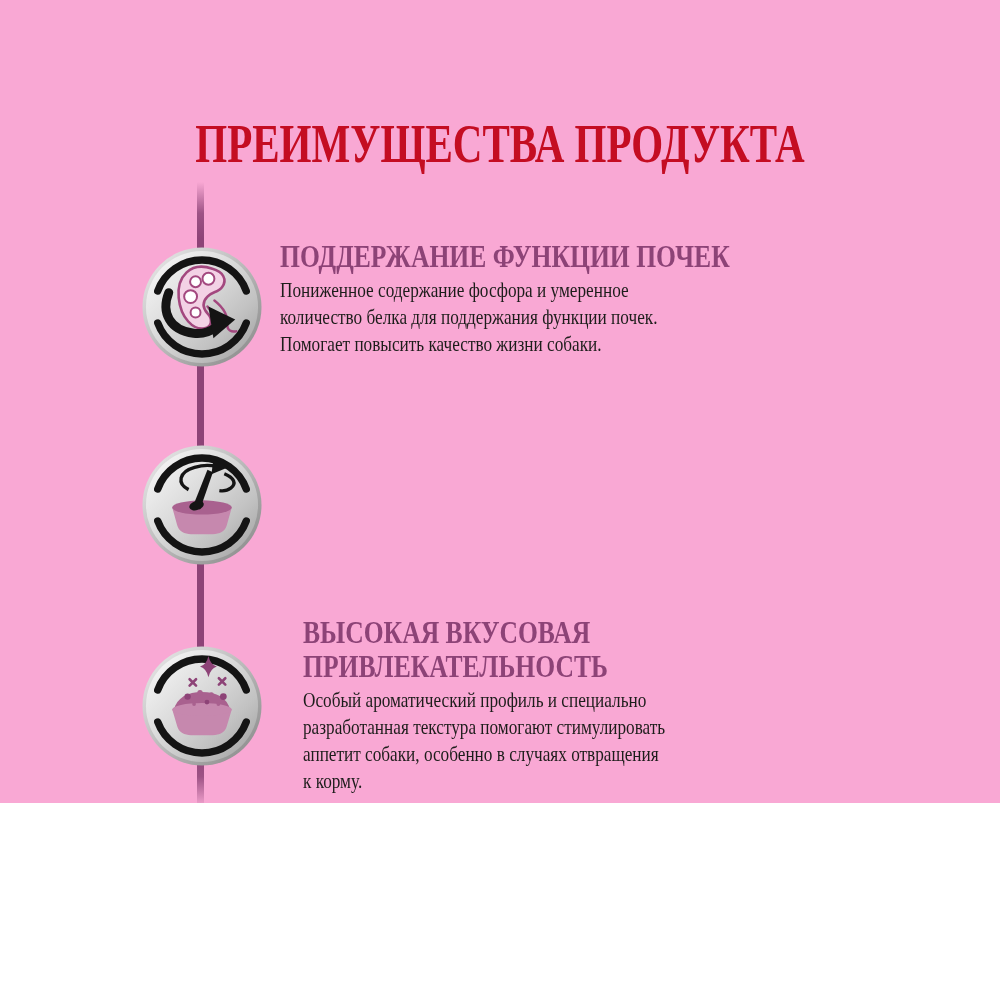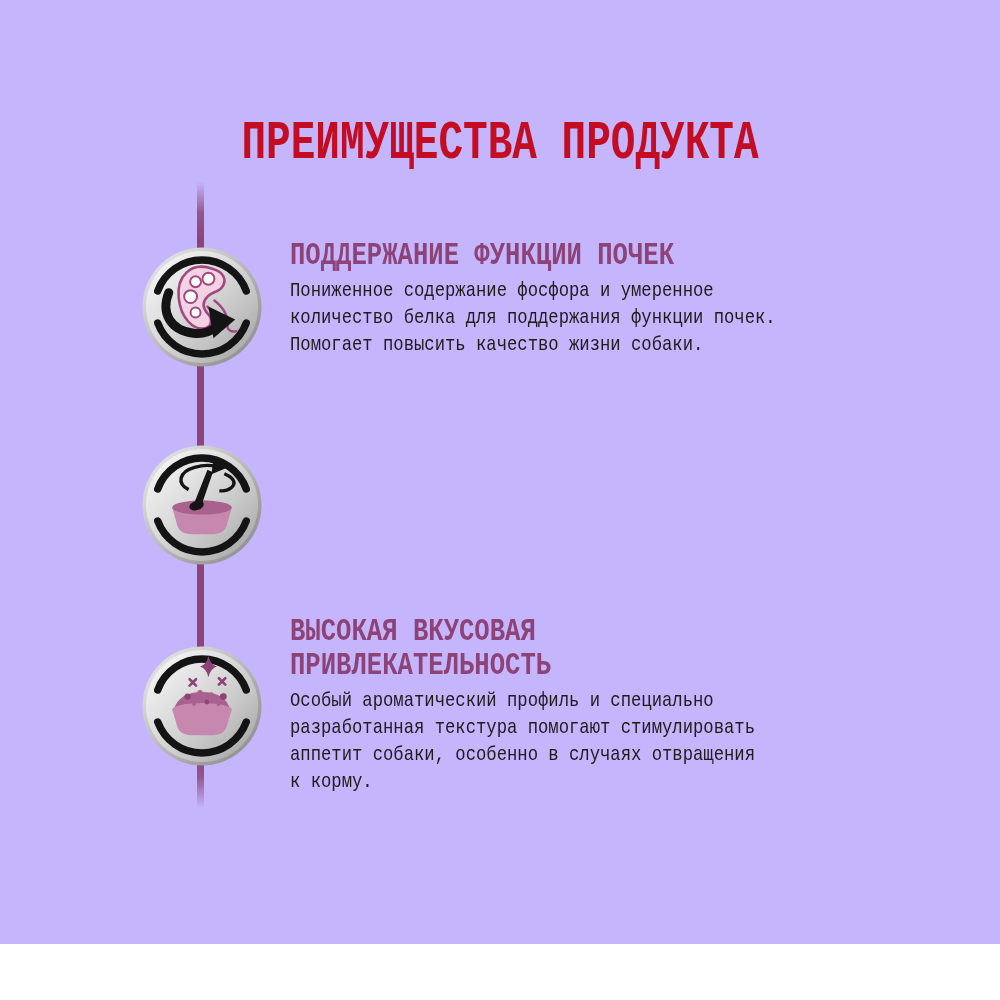--- a/index.html
+++ b/index.html
@@ -14,44 +14,44 @@
     --icon-outline-purple:#a3487f;
     --metal-light:#fcfcfc;
     --metal-mid:#d9d9d9;
     --metal-dark:#9b9b9b;
     --rim-light:#eeeeee;
     --rim-dark:#858585;
   }
   *{margin:0;padding:0;box-sizing:border-box;}
   html,body{background:#fff;}
   .canvas{
-    position:relative;width:1000px;height:944px;background:#c4b5fd;overflow:hidden;
-    font-family:Liberation Mono, monospace;
+    position:relative;width:1000px;height:803px;background:#f9a8d4;overflow:hidden;
+    font-family:Liberation Serif, serif;
   }
   .page-title{
     position:absolute;top:115px;left:0;width:1000px;text-align:center;
     font-size:54px;line-height:58px;font-weight:bold;color:var(--title-red,#c40d22);
     transform:scaleX(0.76);transform-origin:500px 0;white-space:nowrap;letter-spacing:0;
   }
   .timeline{
     position:absolute;left:197px;top:182px;width:7px;height:626px;
     background:linear-gradient(to bottom,
       rgba(141,67,119,0) 0%, rgba(141,67,119,.85) 5%, var(--timeline-purple,#8d4377) 9%,
       var(--timeline-purple,#8d4377) 91%, rgba(141,67,119,.85) 95%, rgba(141,67,119,0) 100%);
     z-index:1;
   }
   .badge{position:absolute;left:141px;width:122px;height:122px;z-index:2;}
   .badge svg{display:block;width:122px;height:122px;}
   .badge.b1{top:246px;}
   .badge.b2{top:444px;}
   .badge.b3{top:645px;}
-  .section{position:absolute;left:290px;width:680px;}
+  .section{position:absolute;left:280px;width:680px;}
   .section.s1{top:239px;}
   .section.s2{top:438px;}
-  .section.s3{top:615px;}
+  .section.s3{top:615px;margin-left:23px;}
   .section h2{
     font-size:32px;line-height:34px;font-weight:bold;color:var(--heading-purple,#8d4377);
     transform:scaleX(0.80);transform-origin:0 0;white-space:pre-line;
   }
   .section p{
     margin-top:4px;font-size:21px;line-height:27px;font-weight:normal;
     color:var(--body-text,#1d1d1b);transform:scaleX(0.82);transform-origin:0 0;
     white-space:pre-line;
   }
   

